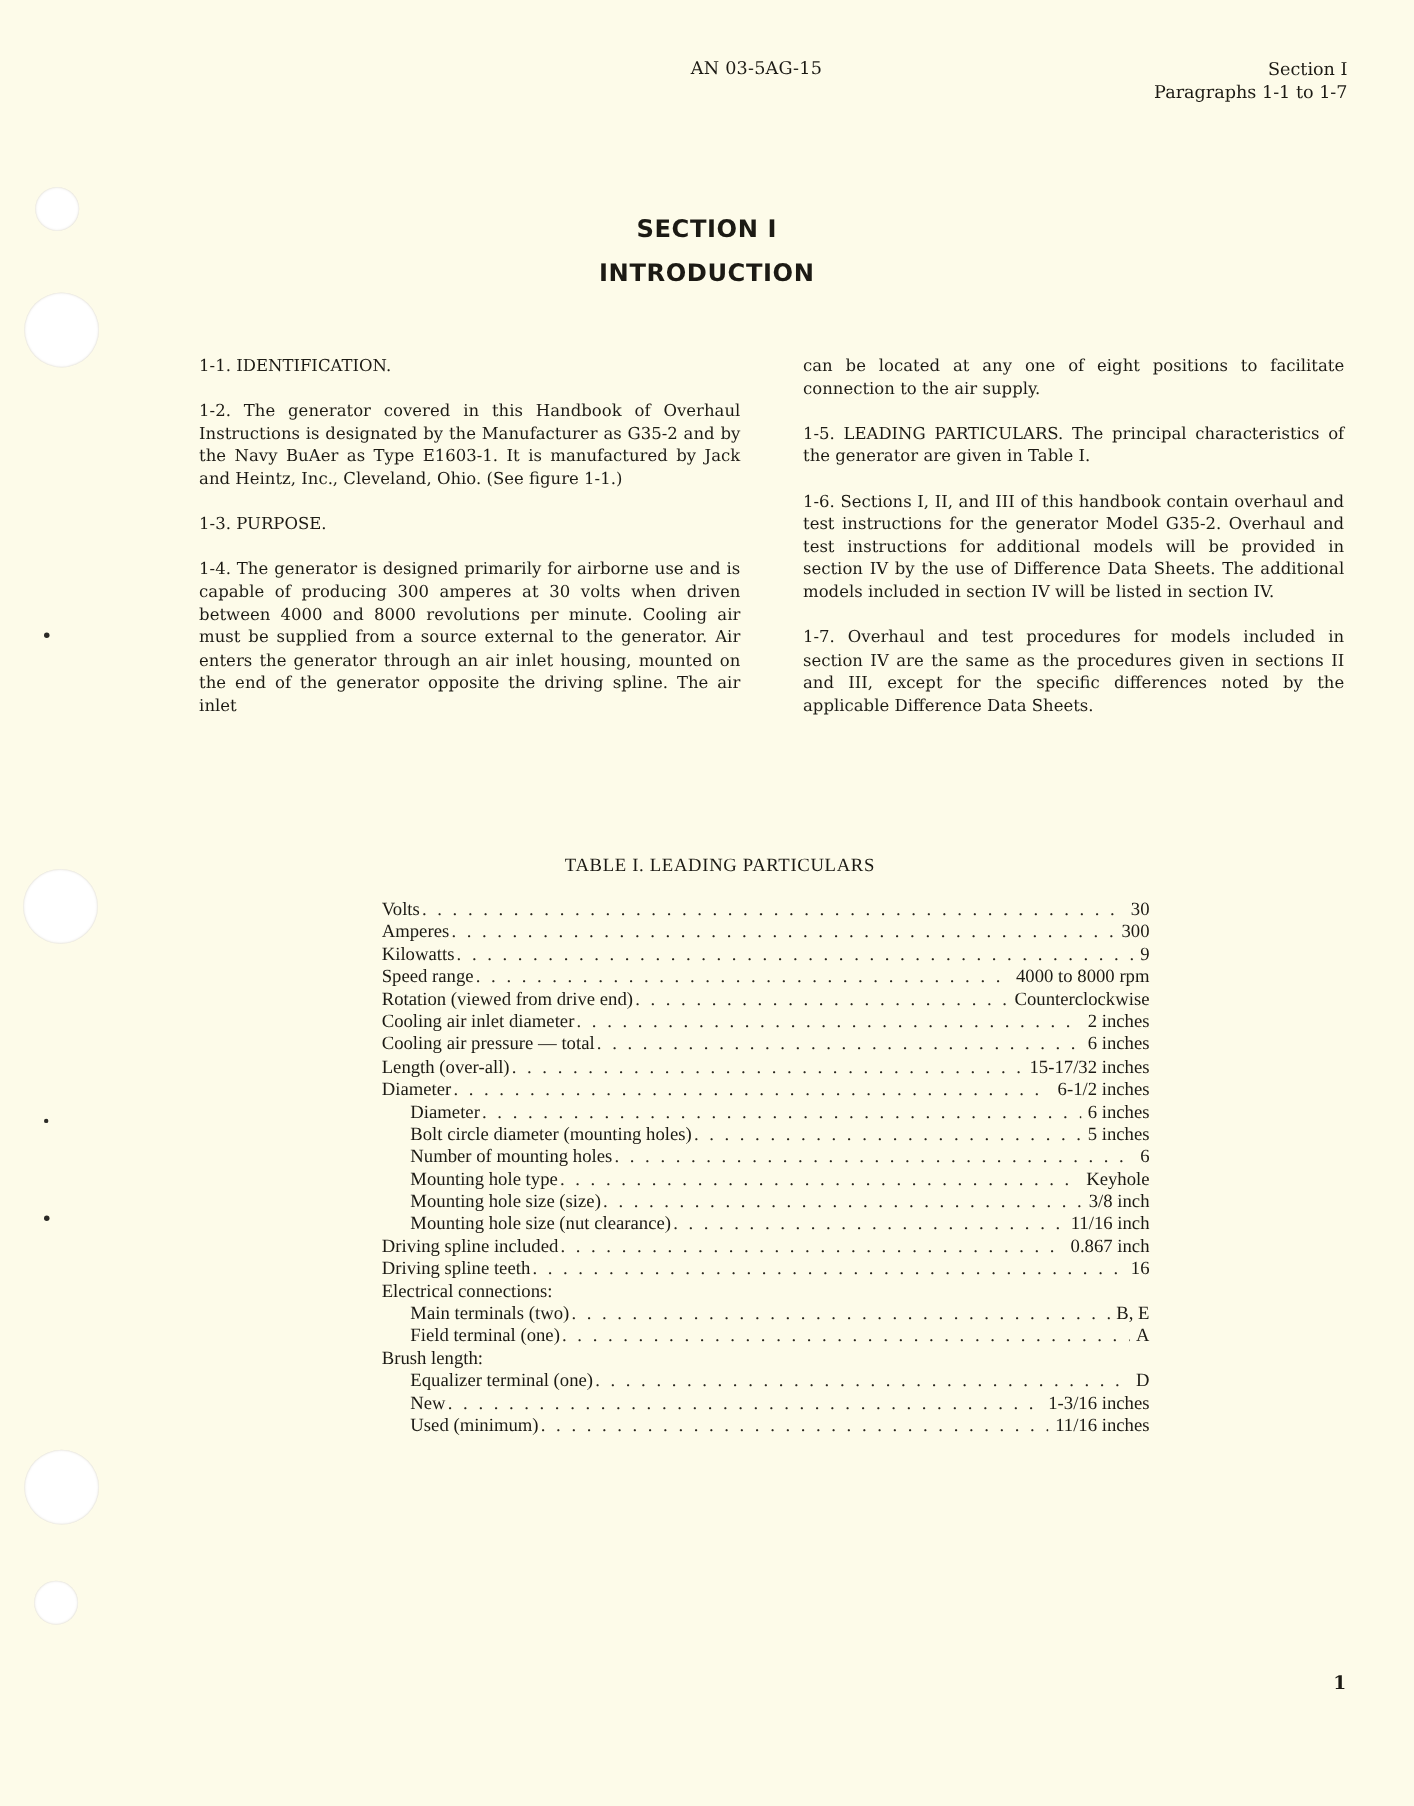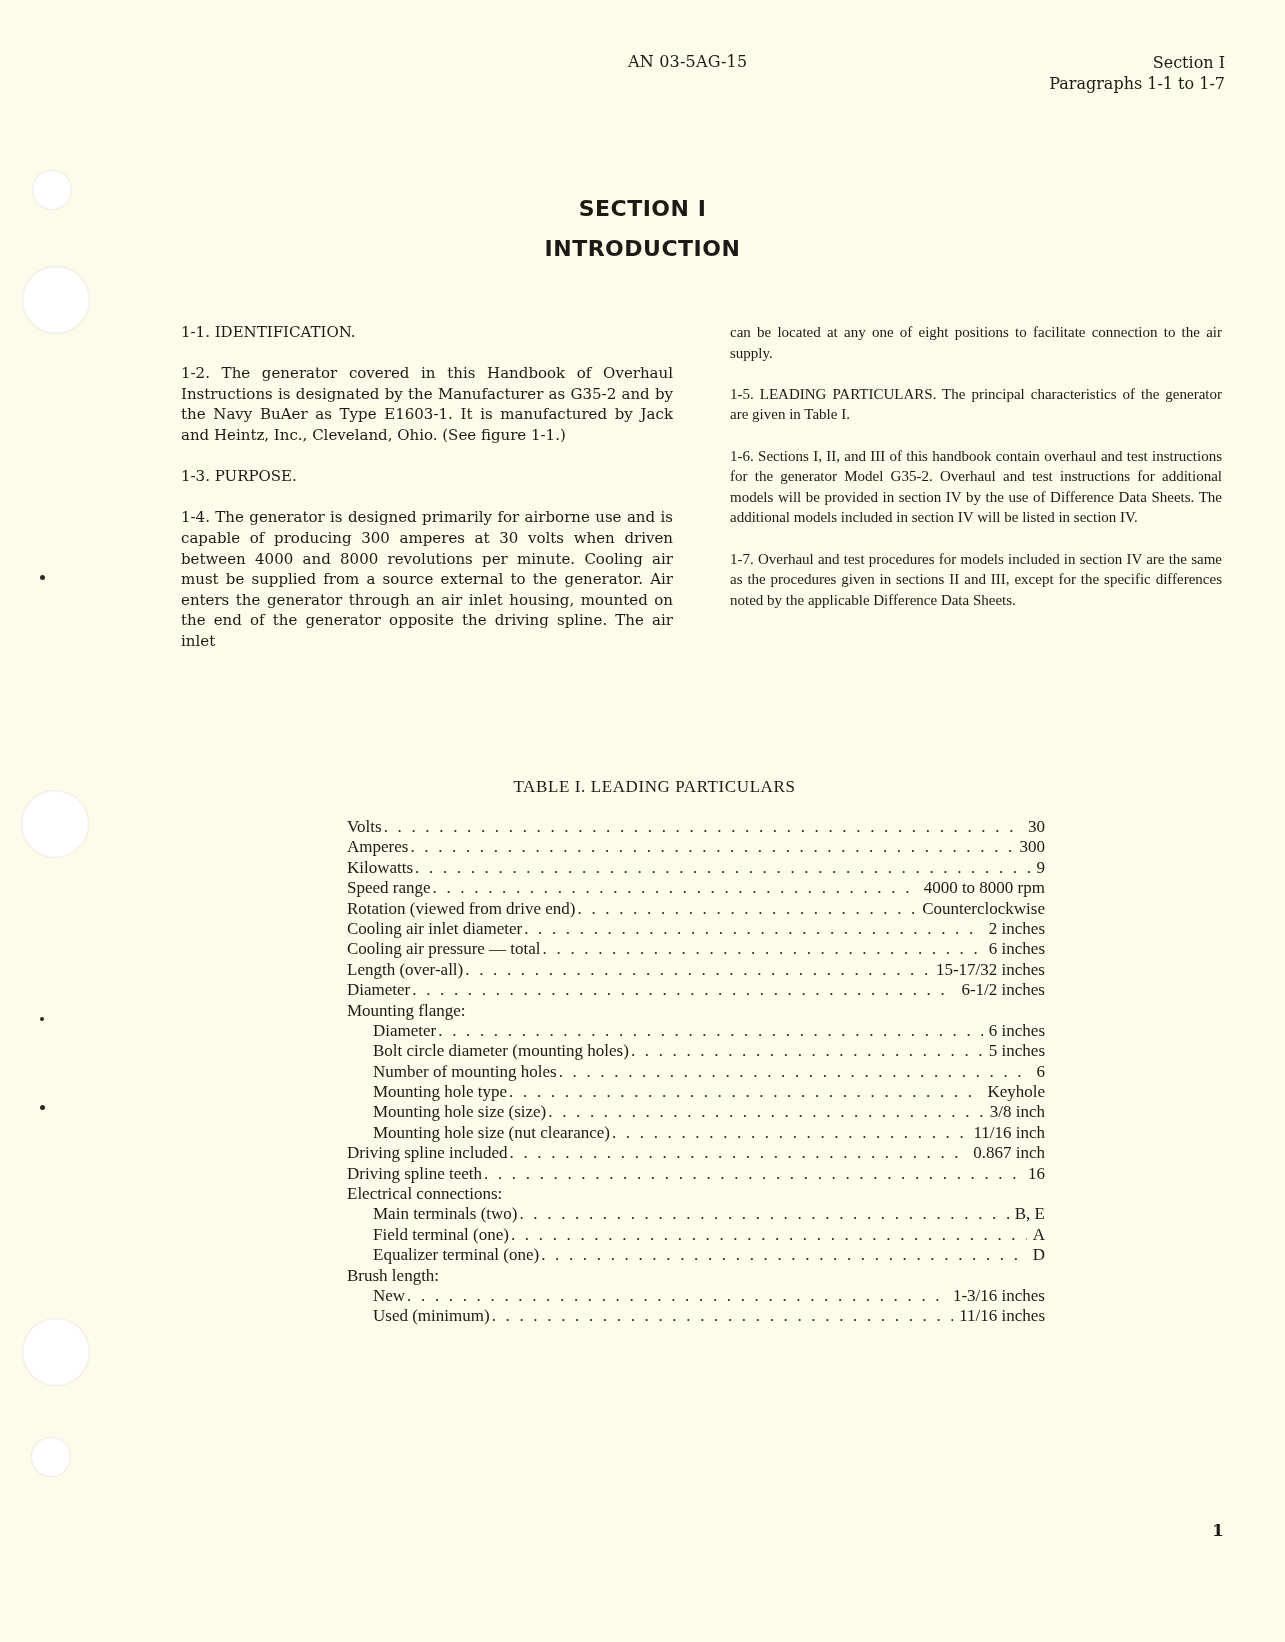--- a/index.html
+++ b/index.html
@@ -27,21 +27,21 @@
     font-family: "DejaVu Sans", sans-serif; font-weight: bold;
     font-size: 22px; letter-spacing: 0.5px;
   }
   .col {
     position: absolute; top: 322px; width: 492px;
     font-size: 15px; line-height: 20.6px;
     text-align: justify;
   }
   .col p { margin: 0 0 20.6px 0; }
   .col-left { left: 181px; }
-  .col-right { left: 730px; font-family: Liberation Serif, serif; }
+  .col-right { left: 730px; }
   .table-title {
     position: absolute; left: 0; width: 1285px; top: 777px; text-align: center;
     font-family: "Liberation Serif", serif; font-size: 17px; letter-spacing: 0.6px; padding-left: 12px;
   }
   .table {
     position: absolute; left: 347px; top: 817px; width: 698px;
     font-family: "Liberation Serif", serif; font-size: 17px;
   }
   .row {
     display: flex; align-items: baseline; height: 20.4px; line-height: 20.4px;
@@ -139,23 +139,20 @@
   <div class="row">
       <span class="label">Length (over-all)</span>
       <span class="leader"></span>
       <span class="value">15-17/32 inches</span>
     </div>
   <div class="row">
       <span class="label">Diameter</span>
       <span class="leader"></span>
       <span class="value">6-1/2 inches</span>
     </div>
-  <div class="row">
-      <span class="label">Mounting flange:</span>
-    </div>
   <div class="row indent">
       <span class="label">Diameter</span>
       <span class="leader"></span>
       <span class="value">6 inches</span>
     </div>
   <div class="row indent">
       <span class="label">Bolt circle diameter (mounting holes)</span>
       <span class="leader"></span>
       <span class="value">5 inches</span>
     </div>
@@ -195,28 +192,28 @@
   <div class="row indent">
       <span class="label">Main terminals (two)</span>
       <span class="leader"></span>
       <span class="value">B, E</span>
     </div>
   <div class="row indent">
       <span class="label">Field terminal (one)</span>
       <span class="leader"></span>
       <span class="value">A</span>
     </div>
+  <div class="row">
+      <span class="label">Brush length:</span>
+    </div>
   <div class="row indent">
       <span class="label">Equalizer terminal (one)</span>
       <span class="leader"></span>
       <span class="value">D</span>
     </div>
-  <div class="row">
-      <span class="label">Brush length:</span>
-    </div>
   <div class="row indent">
       <span class="label">New</span>
       <span class="leader"></span>
       <span class="value">1-3/16 inches</span>
     </div>
   <div class="row indent">
       <span class="label">Used (minimum)</span>
       <span class="leader"></span>
       <span class="value">11/16 inches</span>
     </div>

